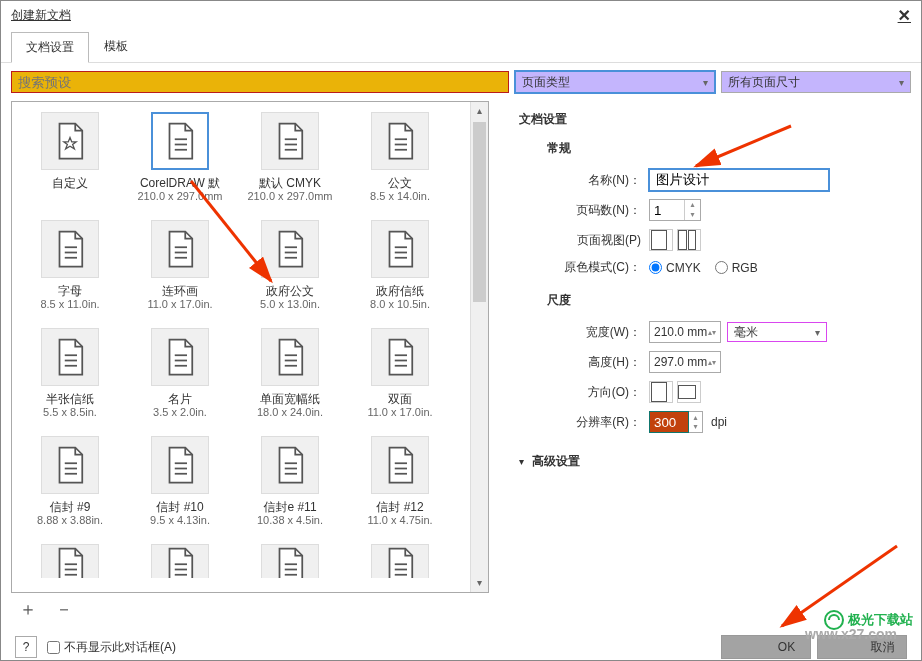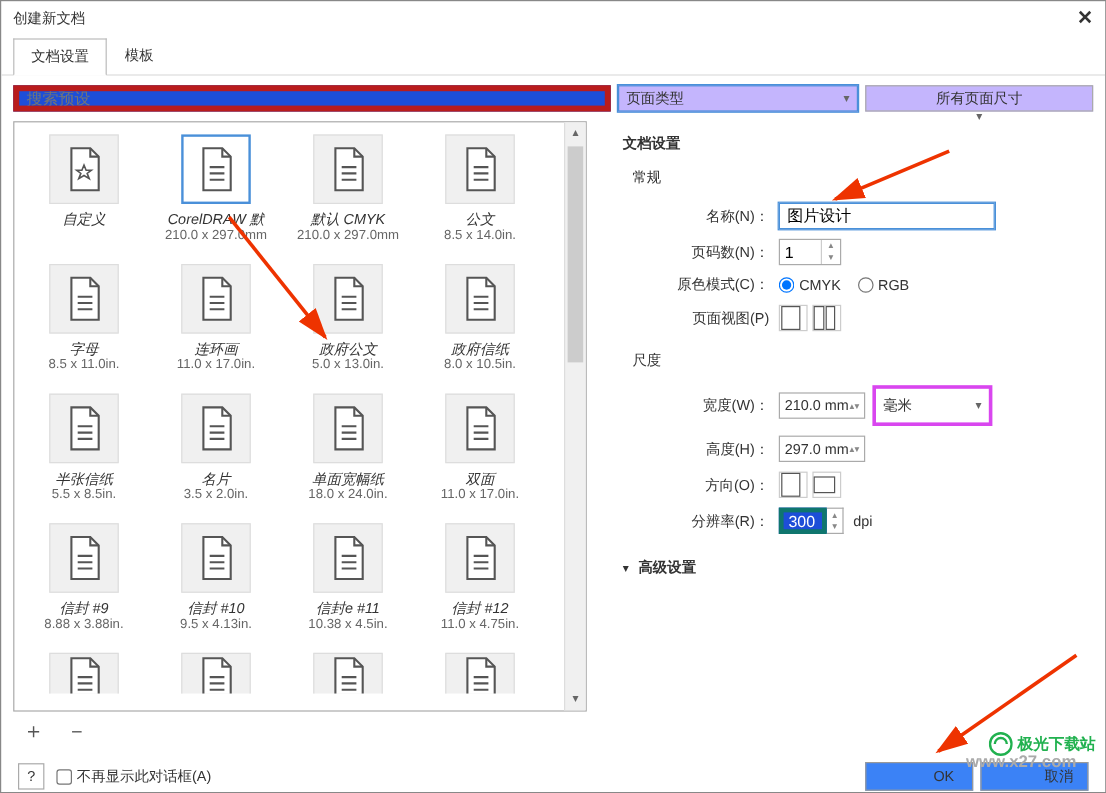--- a/index.html
+++ b/index.html
@@ -13,68 +13,69 @@
       border: 1px solid #888;
       overflow: hidden;
       position: relative;
     }
     .titlebar {
       display: flex;
       justify-content: space-between;
       align-items: center;
       padding: 4px 10px;
       height: 28px;
+      text-decoration: underline;
     }
     .titlebar .close-x { font-size: 16px; font-weight: bold; cursor: pointer; }
     .tabs { display: flex; gap: 0; padding: 0 10px; border-bottom: 1px solid #ddd; margin-top: 2px;}
     .tab { padding: 6px 14px; border: 1px solid transparent; cursor: pointer; }
     .tab.active { border: 1px solid #bbb; border-bottom: 1px solid #fff; background: #fff; position: relative; top: 1px;}
     .toolbar-row { display: flex; gap: 6px; padding: 8px 10px 4px 10px; }
-    .search-box { flex: 1; border: 5px solid #b91c1c; padding: 3px 6px; height: 22px; background: #1d4ed8;}
+    .search-box { flex: 1; border: 1px solid #b91c1c; padding: 3px 6px; height: 22px; background: #eab308;}
     .dropdown { border: 1px solid #aaa; padding: 2px 6px; height: 22px; background: #c4b5fd; display: flex; justify-content: space-between; align-items: center;}
     .dd1 { width: 200px;}
     .dd1.selected { border-color: #4a90d9; box-shadow: 0 0 0 1px #4a90d9;}
-    .dd2 { width: 190px; flex-direction: column;}
+    .dd2 { width: 190px;}
     .arrow-down { font-size: 10px; color: #666; }
     .main { display: flex; padding: 4px 10px 0 10px; height: 496px;}
     .presets-panel { width: 478px; border: 1px solid #aaa; background: #fff; position: relative; display: flex;}
     .presets-grid { padding: 8px 4px; display: grid; grid-template-columns: repeat(4, 108px); grid-auto-rows: 106px; gap: 2px; flex: 1;}
     .preset-item { display: flex; flex-direction: column; align-items: center; padding-top: 2px;}
     .preset-thumb { width: 58px; height: 58px; background: #f0f0f0; border: 1px solid #ddd; display:flex; align-items:center; justify-content:center;}
     .preset-thumb.selected { border: 2px solid #4a90d9; background: #fff;}
-    .preset-label { text-align: center; margin-top: 6px; line-height: 14px; font-style: italic;}
+    .preset-label { text-align: center; margin-top: 6px; line-height: 14px;}
     .preset-dims { color: #666; font-size: 11px; text-align: center;}
     .scrollbar { width: 18px; background: #f0f0f0; border-left: 1px solid #ddd; position: relative;}
     .scroll-arrow { height: 18px; text-align: center; font-size: 10px; line-height: 18px; color: #666;}
     .scroll-thumb { position: absolute; left: 2px; right: 2px; top: 20px; height: 180px; background: #ccc;}
     .settings-panel { flex: 1; padding: 10px 20px 0 30px;}
     .section-title { font-weight: bold; margin-bottom: 12px;}
-    .sub-title { font-weight: normal; margin: 0 0 12px 8px;}
+    .sub-title { font-weight: bold; margin: 0 0 12px 28px;}
     .form-row { display: flex; align-items: center; margin-bottom: 8px;}
     .form-label { width: 130px; text-align: right; padding-right: 8px;}
     .text-input { border: 1px solid #aaa; padding: 2px 6px; height: 22px; width: 180px;}
     .text-input.blue { border-color: #4a90d9; box-shadow: 0 0 0 1px #4a90d9;}
     .spinner { display: flex; border: 1px solid #aaa; height: 22px; width: 52px;}
     .spinner input { border: none; width: 34px; padding: 0 4px;}
     .spinner .spins { width: 16px; border-left: 1px solid #ccc; display: flex; flex-direction: column;}
     .spinner .spins div { height: 10px; text-align: center; font-size: 8px; line-height: 10px; color: #888;}
     .icon-btn { width: 24px; height: 22px; border: 1px solid #ccc; display:inline-flex; align-items:center; justify-content:center; margin-right: 4px;}
     .radio-row label { margin-right: 14px; display:inline-flex; align-items:center;}
     .radio-row input { margin-right: 4px;}
-    .input-dpi { width: 40px; border: 4px solid #0f766e; height:22px; padding:2px 4px; background:#1d4ed8; color:#fff;}
-    .unit-select { border: 3px solid #d946ef; height: 34px; width: 100px; padding: 2px 6px; display:flex; justify-content:space-between; align-items:center;}
+    .input-dpi { width: 40px; border: 1px solid #0f766e; height:22px; padding:2px 4px; background:#c2410c; color:#fff;}
+    .unit-select { border: 1px solid #d946ef; height: 20px; width: 100px; padding: 2px 6px; display:flex; justify-content:space-between; align-items:center;}
     .advanced-row { display: flex; align-items: center; margin-top: 20px; cursor: pointer;}
     .adv-arrow { font-size: 10px; margin-right: 8px;}
     .bottom-toolbar { padding: 4px 14px; display: flex; align-items: center; gap: 10px;}
     .plus-minus { font-size: 18px; color: #555; cursor: pointer; padding: 0 4px;}
     .footer { display: flex; align-items: center; padding: 10px 14px; border-top: none;}
     .help-btn { width: 22px; height: 22px; border: 1px solid #aaa; text-align: center; line-height: 20px; margin-right: 10px;}
     .footer-check { display: flex; align-items: center;}
     .footer-spacer { flex: 1;}
-    .btn { width: 90px; height: 24px; border: 1px solid #999; background: #3b82f6; margin-left: 6px; text-align: center; line-height: 22px; cursor:pointer;padding-left:41px;}
+    .btn { width: 90px; height: 24px; border: 1px solid #999; background: #a3a3a3; margin-left: 6px; text-align: center; line-height: 22px; cursor:pointer;padding-left:41px;}
     svg.icon-doc { width: 36px; height: 42px;}
     .rect-thumb { width: 16px; height: 20px; border: 1px solid #555; margin-right: 4px; background:#fff;}
     .rect-thumb.landscape { width: 22px; height: 14px;}
     .watermark { position: absolute; right: 8px; bottom: 30px; color: #21b14f; font-size: 13px; font-weight: bold; display:flex; align-items:center; gap:4px; pointer-events:none;margin-top:10px;}
     .watermark .sub { color: #aaa; font-size: 14px; position:absolute; right:16px; bottom:-12px;}
     .red-arrow { position: absolute; pointer-events: none;}
     .input-mm { width: 72px; border:1px solid #aaa; height:22px; padding:2px 4px; display:flex; align-items:center;}
   </style>
 </head>
 <body>
@@ -375,41 +376,41 @@
       <div class="form-label">页码数(N)：</div>
       <div class="spinner">
         <input value="1" style="">
         <div class="spins">
             <div>▴</div>
             <div>▾</div>
           </div>
       </div>
     </div>
 
+    <div class="form-row">
+      <div class="form-label">页面视图(P)</div>
+      <span class="icon-btn">
+          <span class="rect-thumb"></span>
+        </span>
+      <span class="icon-btn">
+          <span class="rect-thumb" style="width:9px"></span>
+          <span class="rect-thumb" style="width:9px;margin-left:-3px"></span>
+        </span>
+    </div>
+
     <div class="form-row radio-row">
       <div class="form-label">原色模式(C)：</div>
       <label>
           <input type="radio" checked="" style="">
           <span>CMYK</span>
         </label>
       <label>
           <input type="radio" style="">
           <span>RGB</span>
         </label>
-    </div>
-
-    <div class="form-row">
-      <div class="form-label">页面视图(P)</div>
-      <span class="icon-btn">
-          <span class="rect-thumb"></span>
-        </span>
-      <span class="icon-btn">
-          <span class="rect-thumb" style="width:9px"></span>
-          <span class="rect-thumb" style="width:9px;margin-left:-3px"></span>
-        </span>
     </div>
 
     <div class="sub-title" style="margin-top:16px">尺度</div>
 
     <div class="form-row">
       <div class="form-label">宽度(W)：</div>
       <div class="input-mm">
           <span>210.0 mm</span>
           <span style="margin-left:auto;font-size:8px;color:#888">▴▾</span>
         </div>

